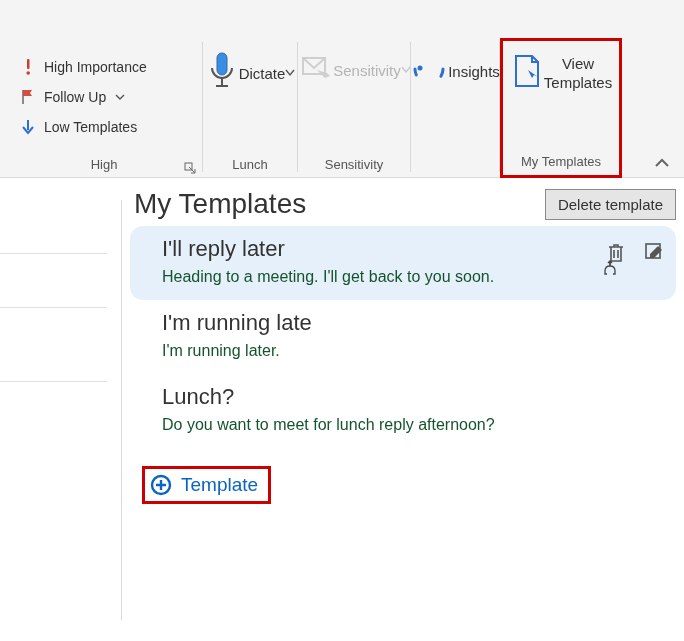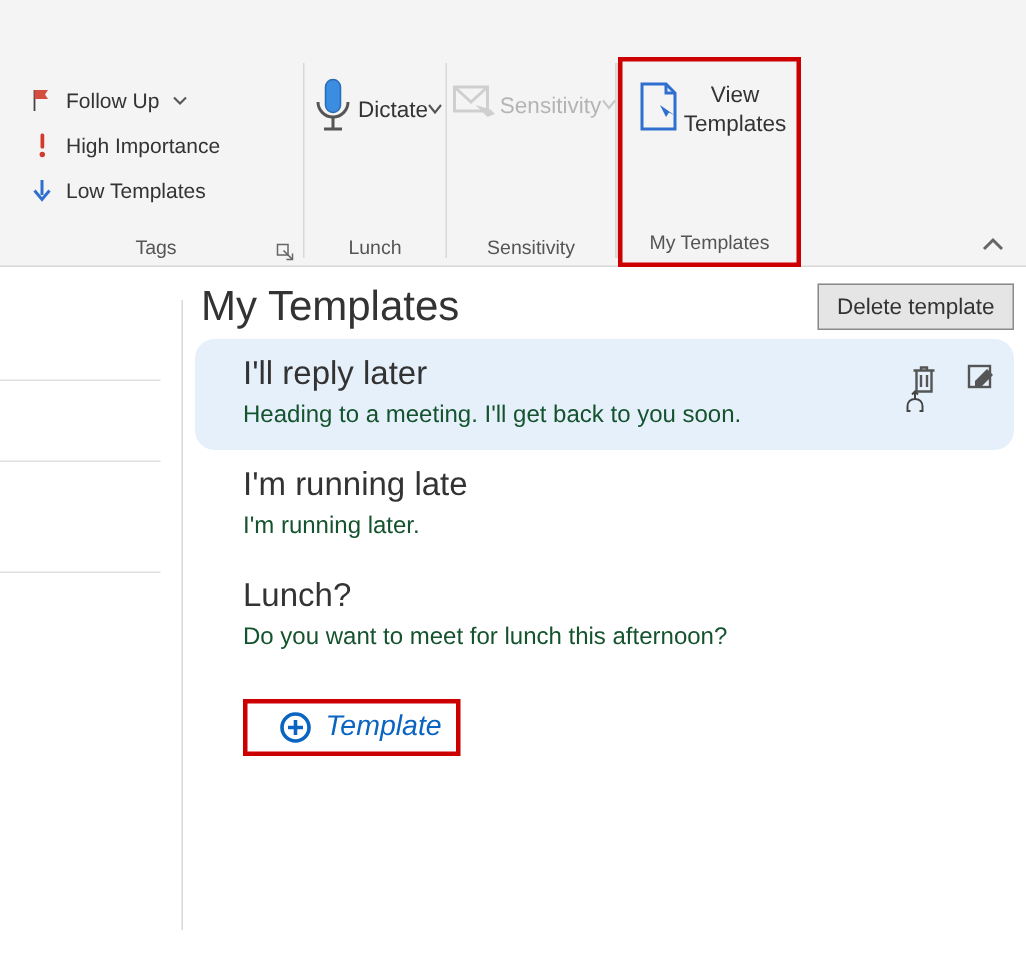--- a/index.html
+++ b/index.html
@@ -27,64 +27,64 @@
   .left-col .blankrow { border-bottom:1px solid #e0e0e0; height:54px; margin-right:14px; margin-left:-20px;}
   .pane { flex:1; padding:10px 8px 0 8px; position:relative;}
   .pane-head { display:flex; align-items:center; justify-content:space-between; margin-bottom:6px;}
   .pane-title { font-size:28px; font-weight:300; color:#333; padding-left:4px;}
   .del-btn { border:1px solid #8a8a8a; background:#e5e5e5; padding:6px 12px; font-size:15px; color:#333; cursor:pointer;}
   .tpl-item { padding:10px 14px 14px 32px; }
   .tpl-item.hover { background:#e6f0fb; position:relative;border-radius:13px;}
   .tpl-item .ti-title { font-size:22px; font-weight:400; color:#333; }
   .tpl-item .ti-body  { font-size:16px; color:#14532d; margin-top:6px; }
   .tpl-actions { position:absolute; top:16px; right:12px; display:flex; gap:18px; }
-  .add-row { display:inline-flex; align-items:center; margin-left:32px; margin-top:18px; cursor:pointer; border:3px solid #cc0000; padding:4px 10px 4px 20px;font-style:italic;}
+  .add-row { display:inline-flex; align-items:center; margin-left:12px; margin-top:18px; cursor:pointer; border:3px solid #cc0000; padding:4px 10px 4px 4px;}
   .add-row .addtxt { font-size:19px; color:#0a64c2; margin-left:8px;}
   svg { display:block; }
 </style>
 </head>
 <body>
 
 <div class="ribbon">
   <div class="ribbon-gap"></div>
 
   <div class="tags-group">
     <div class="tag-row">
       <span class="icon">
+        <svg width="14" height="18" viewBox="0 0 14 18">
+            <rect x="6" y="1" width="2.5" height="10" rx="1" fill="#d23a2e"></rect>
+            <circle cx="7.2" cy="15" r="1.8" fill="#d23a2e"></circle>
+          </svg>
+      </span>
+      <span class="txt">High Importance</span>
+    </div>
+    <div class="tag-row">
+      <span class="icon">
         <svg width="16" height="16" viewBox="0 0 16 16">
             <path d="M3 1v14" stroke="#444" stroke-width="1.2"></path>
             <path d="M3 1 h9 l-2 3 2 3 h-9 z" fill="#d34e3e"></path>
           </svg>
       </span>
       <span class="txt">Follow Up</span>
       <span class="icon" style="margin-left:4px">
         <svg width="10" height="10" viewBox="0 0 10 10">
             <path d="M1 3 L5 7 L9 3" stroke="#555" stroke-width="1.4" fill="none"></path>
           </svg>
       </span>
-    </div>
-    <div class="tag-row">
-      <span class="icon">
-        <svg width="14" height="18" viewBox="0 0 14 18">
-            <rect x="6" y="1" width="2.5" height="10" rx="1" fill="#d23a2e"></rect>
-            <circle cx="7.2" cy="15" r="1.8" fill="#d23a2e"></circle>
-          </svg>
-      </span>
-      <span class="txt">High Importance</span>
     </div>
     <div class="tag-row">
       <span class="icon">
         <svg width="16" height="18" viewBox="0 0 16 18">
             <path d="M8 2 v10" stroke="#2f6fd0" stroke-width="2"></path>
             <path d="M3 9 L8 15 L13 9" fill="none" stroke="#2f6fd0" stroke-width="2"></path>
           </svg>
       </span>
       <span class="txt">Low Templates</span>
     </div>
-    <div class="group-bottom">Tags</div>
+    <div class="group-bottom">High</div>
     <span class="dlg-launch">
       <svg width="12" height="12" viewBox="0 0 12 12">
           <rect x="1" y="1" width="7" height="7" fill="none" stroke="#666" stroke-width="1"></rect>
           <path d="M5 5 L11 11 M11 7 V11 H7" stroke="#666" stroke-width="1" fill="none"></path>
         </svg>
     </span>
   </div>
 
   <div class="vsep"></div>
 
@@ -123,20 +123,31 @@
         <svg width="10" height="8" viewBox="0 0 10 8">
             <path d="M1 1 L5 6 L9 1" stroke="#c8c8c8" stroke-width="1.4" fill="none"></path>
           </svg>
       </span>
     </div>
     <div class="grp-label">Sensitivity</div>
   </div>
 
   <div class="vsep"></div>
 
+  <div class="big-group" style="width:88px">
+    <div class="big-btn">
+      <span>
+        <svg width="38" height="38" viewBox="0 0 38 38">
+          <path d="M19 19 m-14 0 a14 14 0 1 0 28 0" fill="none" stroke="#2f6fd0" stroke-width="3" stroke-linecap="round" stroke-dasharray="6 30 40 10"></path>
+          <circle cx="10" cy="18" r="2.5" fill="#2f6fd0"></circle>
+        </svg>
+      </span>
+      <span class="lbl">Insights</span>
+    </div>
+  </div>
 
   <div class="vsep"></div>
 
   <div class="big-group highlight-box" style="width:122px; margin-top:-4px; height:140px;">
     <div class="big-btn">
       <span>
         <svg width="34" height="38" viewBox="0 0 34 38">
           <path d="M6 4 h16 l6 6 v24 h-22 z" fill="none" stroke="#2f6fd0" stroke-width="2"></path>
           <path d="M22 4 v6 h6" fill="none" stroke="#2f6fd0" stroke-width="2"></path>
           <path d="M18 18 l4 8 l2 -3 l4 2 z" fill="#2f6fd0"></path>
@@ -191,21 +202,21 @@
       </div>
     </div>
 
     <div class="tpl-item">
       <div class="ti-title">I'm running late</div>
       <div class="ti-body">I'm running later.</div>
     </div>
 
     <div class="tpl-item">
       <div class="ti-title">Lunch?</div>
-      <div class="ti-body">Do you want to meet for lunch this afternoon?</div>
+      <div class="ti-body">Do you want to meet for lunch reply afternoon?</div>
     </div>
 
     <div class="add-row">
       <span>
         <svg width="24" height="24" viewBox="0 0 24 24">
             <circle cx="12" cy="12" r="9" fill="none" stroke="#0a64c2" stroke-width="2.4"></circle>
             <path d="M12 7 v10 M7 12 h10" stroke="#0a64c2" stroke-width="2.4"></path>
           </svg>
       </span>
       <span class="addtxt">Template</span>

